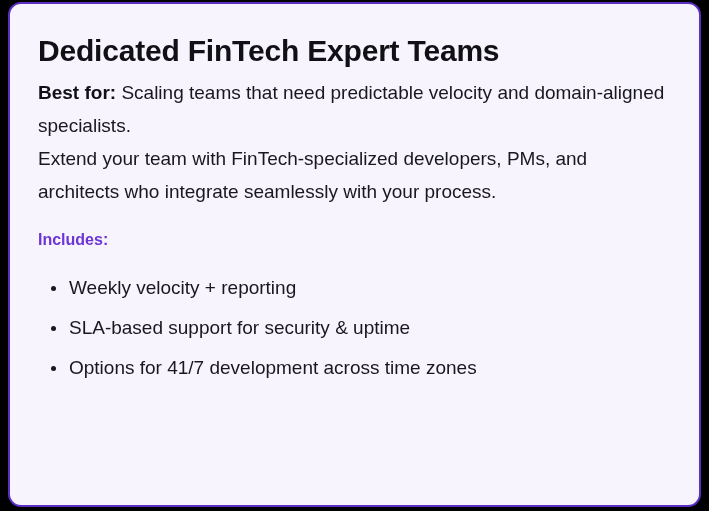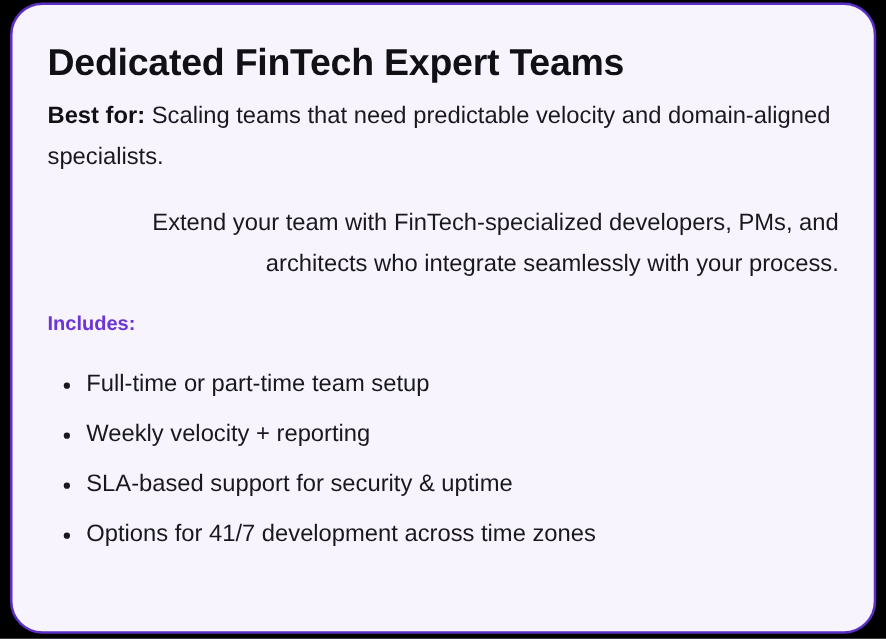--- a/index.html
+++ b/index.html
@@ -16,21 +16,21 @@
 
   .card {
     position: absolute;
     left: 8px;
     top: 2px;
     width: 693px;
     height: 505px;
     box-sizing: border-box;
     background: #f7f4fd;
     border: 2px solid #5b2fc4;
-    border-radius: 26px;
+    border-radius: 13px;
     padding: 28px 28px 0 28px;
   }
 
   .card-title {
     margin: 0;
     padding: 0;
     font-size: 30px;
     line-height: 38px;
     font-weight: bold;
     color: #111115;
@@ -43,22 +43,20 @@
     font-size: 19px;
     line-height: 33px;
     color: #18181d;
   }
 
   .para-bestfor {
     margin-top: 6px;
   }
 
   .para-desc {
-    margin-top: 20px;
-    text-align: right;
   }
 
   .lead {
     font-weight: bold;
     color: #111115;
   }
 
   .includes-label {
     margin: 0;
     padding: 0;
@@ -103,24 +101,20 @@
 
   <p class="para para-bestfor"><span class="lead">Best for:</span><span> Scaling teams that need predictable velocity and domain-aligned specialists.</span></p>
 
   <p class="para para-desc">Extend your team with FinTech-specialized developers, PMs, and architects who integrate seamlessly with your process.</p>
 
   <p class="includes-label">Includes:</p>
 
   <ul class="feature-list">
     <li class="feature-item">
       <span class="bullet-dot"></span>
-      <span>Full-time or part-time team setup</span>
-    </li>
-    <li class="feature-item">
-      <span class="bullet-dot"></span>
       <span>Weekly velocity + reporting</span>
     </li>
     <li class="feature-item">
       <span class="bullet-dot"></span>
       <span>SLA-based support for security &amp; uptime</span>
     </li>
     <li class="feature-item">
       <span class="bullet-dot"></span>
       <span>Options for 41/7 development across time zones</span>
     </li>

